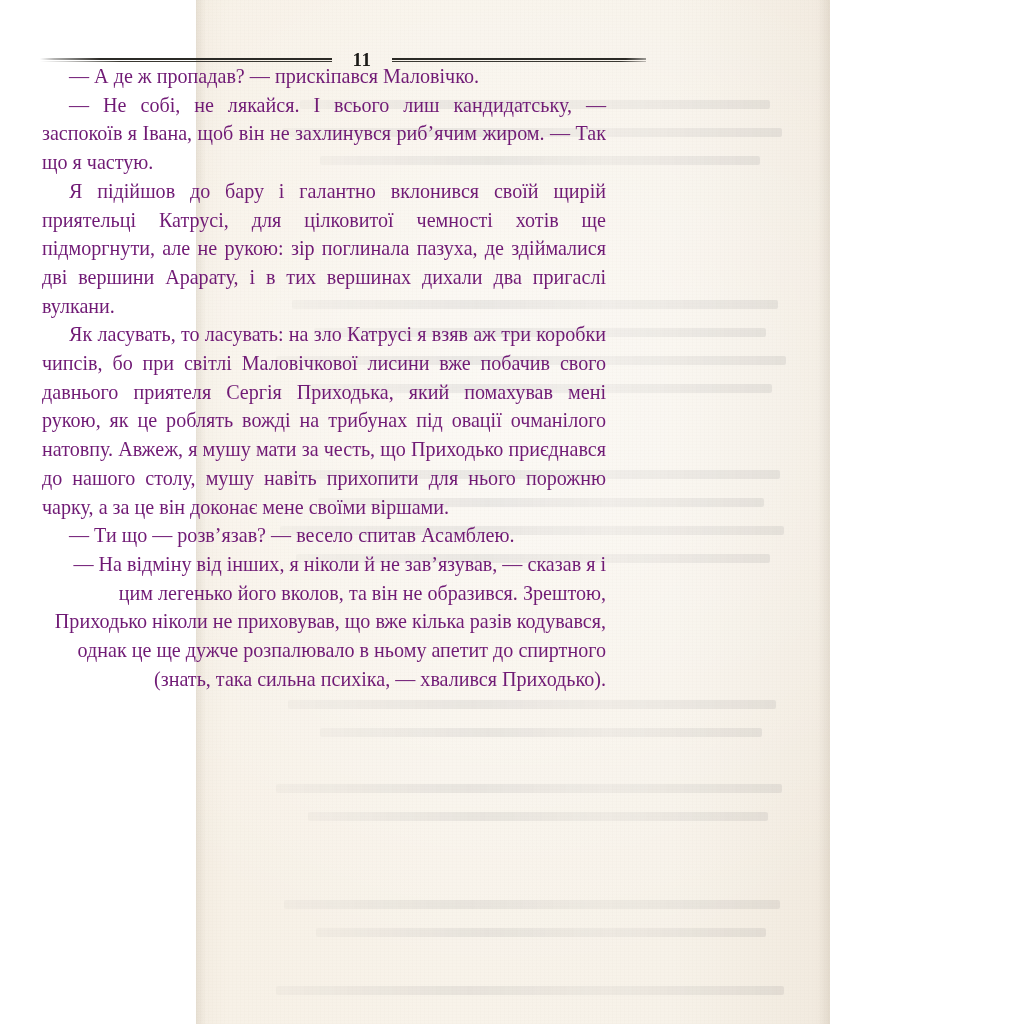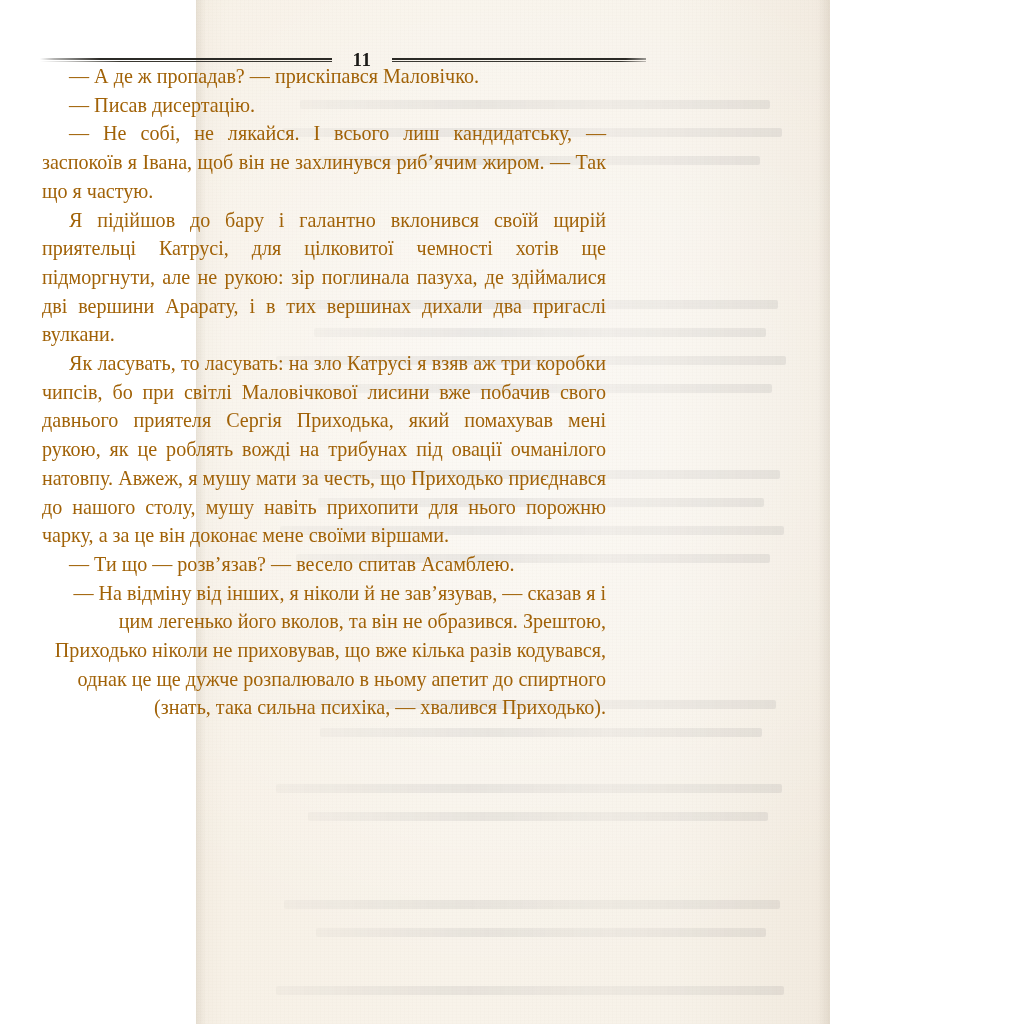--- a/index.html
+++ b/index.html
@@ -156,21 +156,21 @@
   }
 
   
   #text-block {
     position: absolute;
     left: 42px;
     top: 62px;
     width: 564px;
     font-size: 20.1px;
     line-height: 28.7px;
-    color: #a16207;
+    color: #701a75;
     text-align: justify;
     text-justify: inter-word;
     -webkit-font-smoothing: antialiased;
   }
   #text-block p {
     margin: 0;
     text-indent: 27px;
     text-align: justify;
     hyphens: manual;
   }
@@ -238,21 +238,20 @@
     </div>
     <div id="folio">11</div>
     <div class="rule" id="rule-right">
       <div class="thick"></div>
       <div class="thin"></div>
     </div>
   </div>
 
   <div id="text-block">
     <p>— А де ж пропадав? — прискіпався Маловічко.</p>
-    <p>— Писав дисертацію.</p>
     <p>— Не собі, не лякайся. І всього лиш кандидатську, — заспокоїв я Івана, щоб він не захлинувся риб’ячим жиром. — Так що я частую.</p>
     <p>Я підійшов до бару і галантно вклонився своїй щирій приятельці Катрусі, для цілковитої чемності хотів ще підморгнути, але не рукою: зір поглинала пазуха, де здіймалися дві вершини Арарату, і в тих вершинах дихали два пригаслі вулкани.</p>
     <p>Як ласувать, то ласувать: на зло Катрусі я взяв аж три коробки чипсів, бо при світлі Маловічкової лисини вже побачив свого давнього приятеля Сергія Приходька, який помахував мені рукою, як це роблять вожді на трибунах під овації очманілого натовпу. Авжеж, я мушу мати за честь, що Приходько приєднався до нашого столу, мушу навіть прихопити для нього порожню чарку, а за це він доконає мене своїми віршами.</p>
     <p>— Ти що — розв’язав? — весело спитав Асамблею.</p>
     <p>— На відміну від інших, я ніколи й не зав’язував, — сказав я і цим легенько його вколов, та він не образився. Зрештою, Приходько ніколи не приховував, що вже кілька разів кодувався, однак це ще дужче розпалювало в ньому апетит до спиртного (знать, така сильна психіка, — хвалився Приходько).</p>
   </div>
 
 </div>
 
 </body></html>

